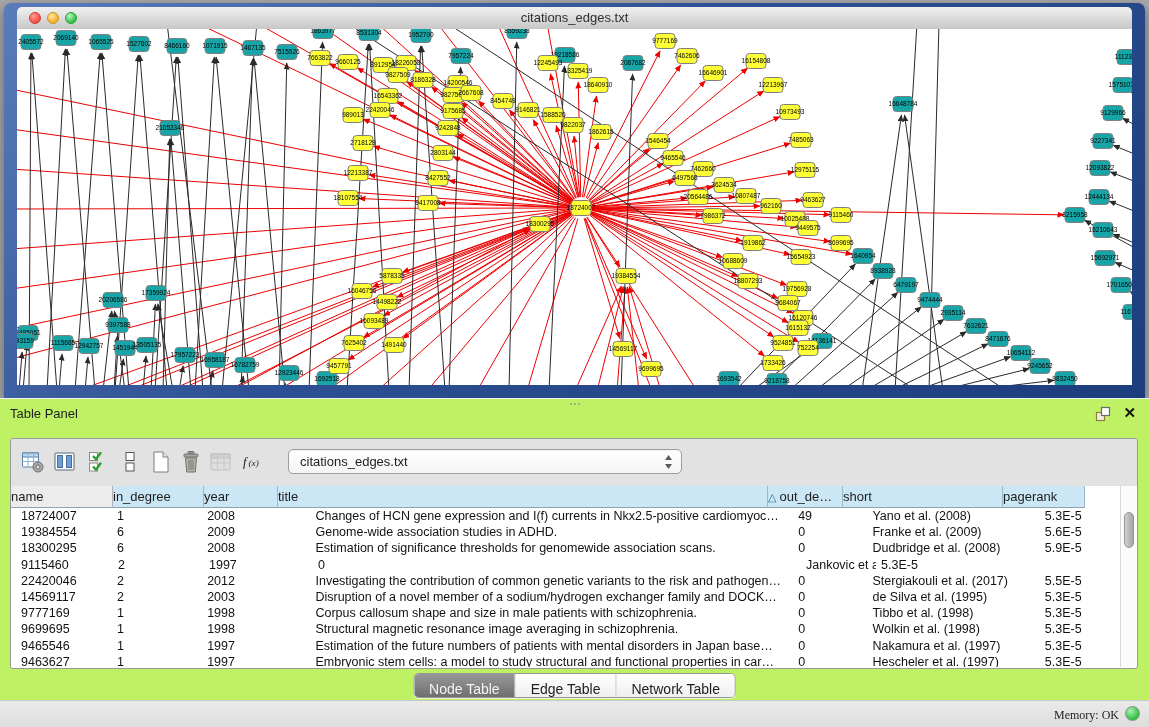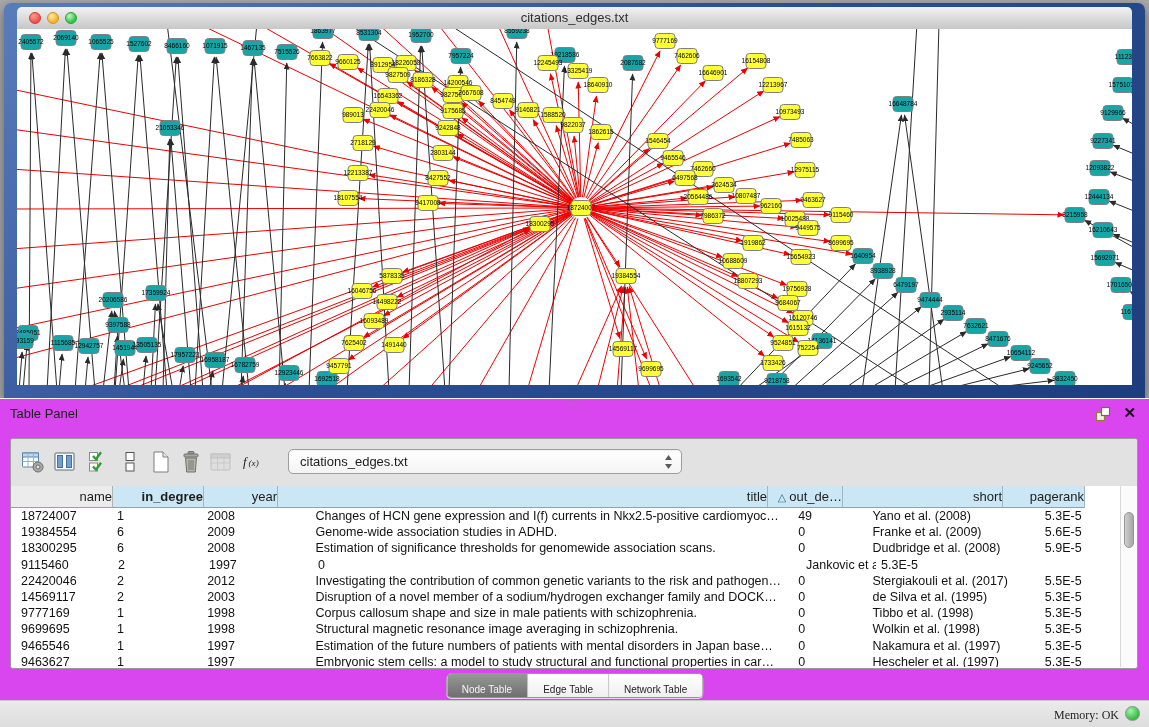--- a/index.html
+++ b/index.html
@@ -26,21 +26,21 @@
   .tl{position:absolute;top:5px;width:12px;height:12px;border-radius:50%;box-sizing:border-box;}
   .tl-red{left:12px;background:radial-gradient(circle at 35% 30%,#ff9d96,#f4524a 65%);border:1px solid #c93c33;}
   .tl-yel{left:30px;background:radial-gradient(circle at 35% 30%,#ffe9a8,#f7b32a 65%);border:1px solid #c9951f;}
   .tl-grn{left:48px;background:radial-gradient(circle at 35% 30%,#c2f5c6,#35c548 65%);border:1px solid #26a034;}
   .net-canvas{
     position:absolute;left:13px;top:26px;width:1115px;height:356px;background:#ffffff;overflow:hidden;
   }
   
   .table-panel{
     position:absolute;left:0;top:398px;width:1149px;height:329px;
-    background:#d946ef;border-top:1px solid #f2f2f2;
+    background:#bef264;border-top:1px solid #f2f2f2;
   }
   .divider-grip{position:absolute;top:2px;left:569px;width:12px;height:6px;opacity:.7;}
   .panel-title{position:absolute;left:10px;top:7px;font-size:13px;color:#1f1f1f;}
   .panel-float{position:absolute;right:38px;top:7px;width:16px;height:16px;cursor:default;}
   .panel-close{position:absolute;right:13px;top:5px;font-size:15px;font-weight:bold;color:#141414;line-height:18px;}
   .table-container{
     position:absolute;left:10px;top:39px;width:1128px;height:231px;
     border:1px solid #999999;border-radius:3px;background:#ffffff;box-sizing:border-box;
   }
   .toolbar{position:absolute;left:0;top:0;right:0;height:47px;background:#e2e2e2;border-radius:2px 2px 0 0;}
@@ -50,26 +50,26 @@
     border:1px solid #9e9e9e;border-radius:5px;
     background:linear-gradient(#ffffff,#f4f4f4);
     font-size:13px;color:#1c1c1c;line-height:23px;padding-left:11px;
     box-shadow:inset 0 1px 1px rgba(0,0,0,.06);
   }
   .combo-arrows{position:absolute;right:8px;top:4px;width:9px;height:16px;}
   
   .thead{position:absolute;left:0;top:47px;right:0;height:22px;display:flex;}
   .thead::after{content:"";flex:1;}
   .th{
-    box-sizing:border-box;height:22px;line-height:21px;font-size:13px;color:#1d1d1d;text-align:right;
+    box-sizing:border-box;height:22px;line-height:21px;font-size:13px;color:#1d1d1d;text-align:left;
     background:#cbe7f5;border-right:1px solid #9db8c6;border-bottom:1px solid #8aa4b2;
     white-space:nowrap;overflow:hidden;
   }
   .th:nth-child(1){background:#ececec;border-right:1px solid #b3b3b3;width:102px;}
-  .th:nth-child(2){width:91px;font-weight:bold;}
+  .th:nth-child(2){width:91px;}
   .th:nth-child(3){width:74px;}
   .th:nth-child(4){width:490px;}
   .th:nth-child(5){width:75px;}
   .th:nth-child(6){width:160px;}
   .th:nth-child(7){width:82px;}
   .sort-tri{color:#1d6e86;font-size:11px;margin-right:3px;}
   .tbody{position:absolute;left:0;top:69px;right:16px;bottom:1px;overflow:hidden;background:#fff;}
   .tr{display:flex;height:16.2px;}
   .td{
     box-sizing:border-box;font-size:12.5px;color:#121212;line-height:16px;
@@ -90,21 +90,21 @@
     position:absolute;top:26px;left:2.5px;width:10px;height:36px;border-radius:6px;
     background:linear-gradient(90deg,#cfcfcf,#a5a5a5);border:1px solid #969696;box-sizing:border-box;
   }
   
   .tabs{
     position:absolute;left:50%;transform:translateX(-50%);top:274px;height:23px;display:flex;
     border:1px solid #969696;border-radius:5px;overflow:hidden;background:#fff;
     box-shadow:0 1px 0 rgba(255,255,255,.7);
   }
   .tab{
-    font-size:10px;line-height:23px;padding:4px 15px;color:#1e1e1e;
+    font-size:14px;line-height:23px;padding:4px 15px;color:#1e1e1e;
     background:linear-gradient(#ffffff,#efefef);border-right:1px solid #b8b8b8;white-space:nowrap;
   }
   .tab:last-child{border-right:none;}
   .tab.selected{background:linear-gradient(#989898,#6f6f6f);color:#f4f4f4;}
   
   .statusbar{
     position:absolute;left:0;right:0;bottom:0;height:27px;
     background:linear-gradient(#eaeaea,#dddddd);border-top:1px solid #c9c9c9;font-family:Liberation Serif, serif;
   }
   .memory-label{position:absolute;right:30px;top:7px;font-size:12px;color:#1e1e1e;}

